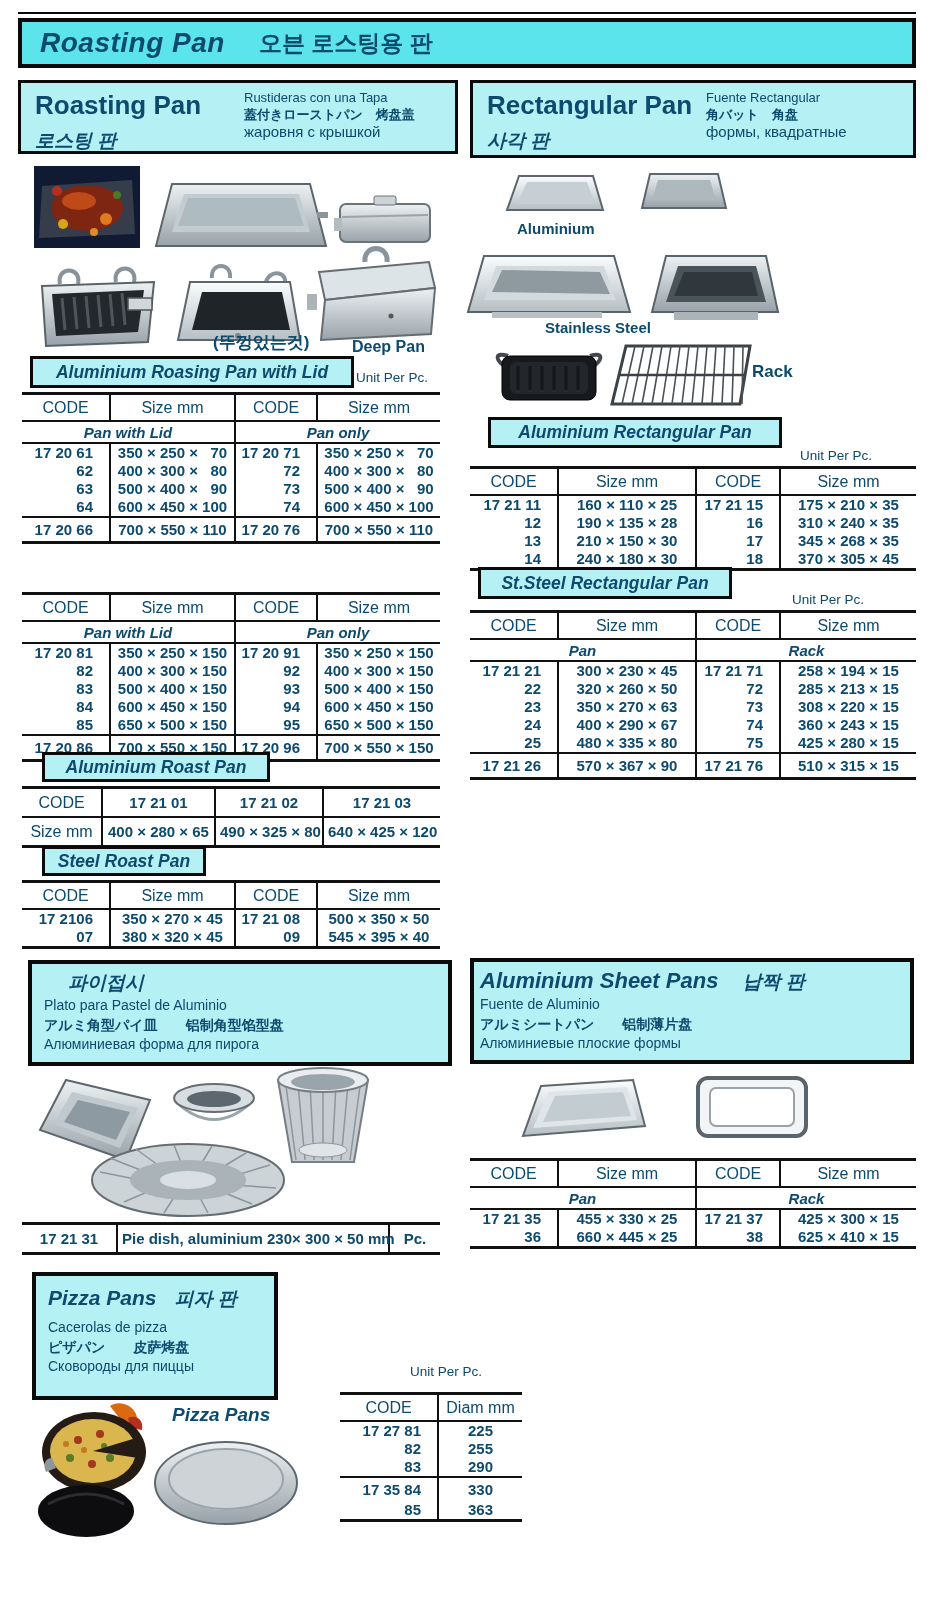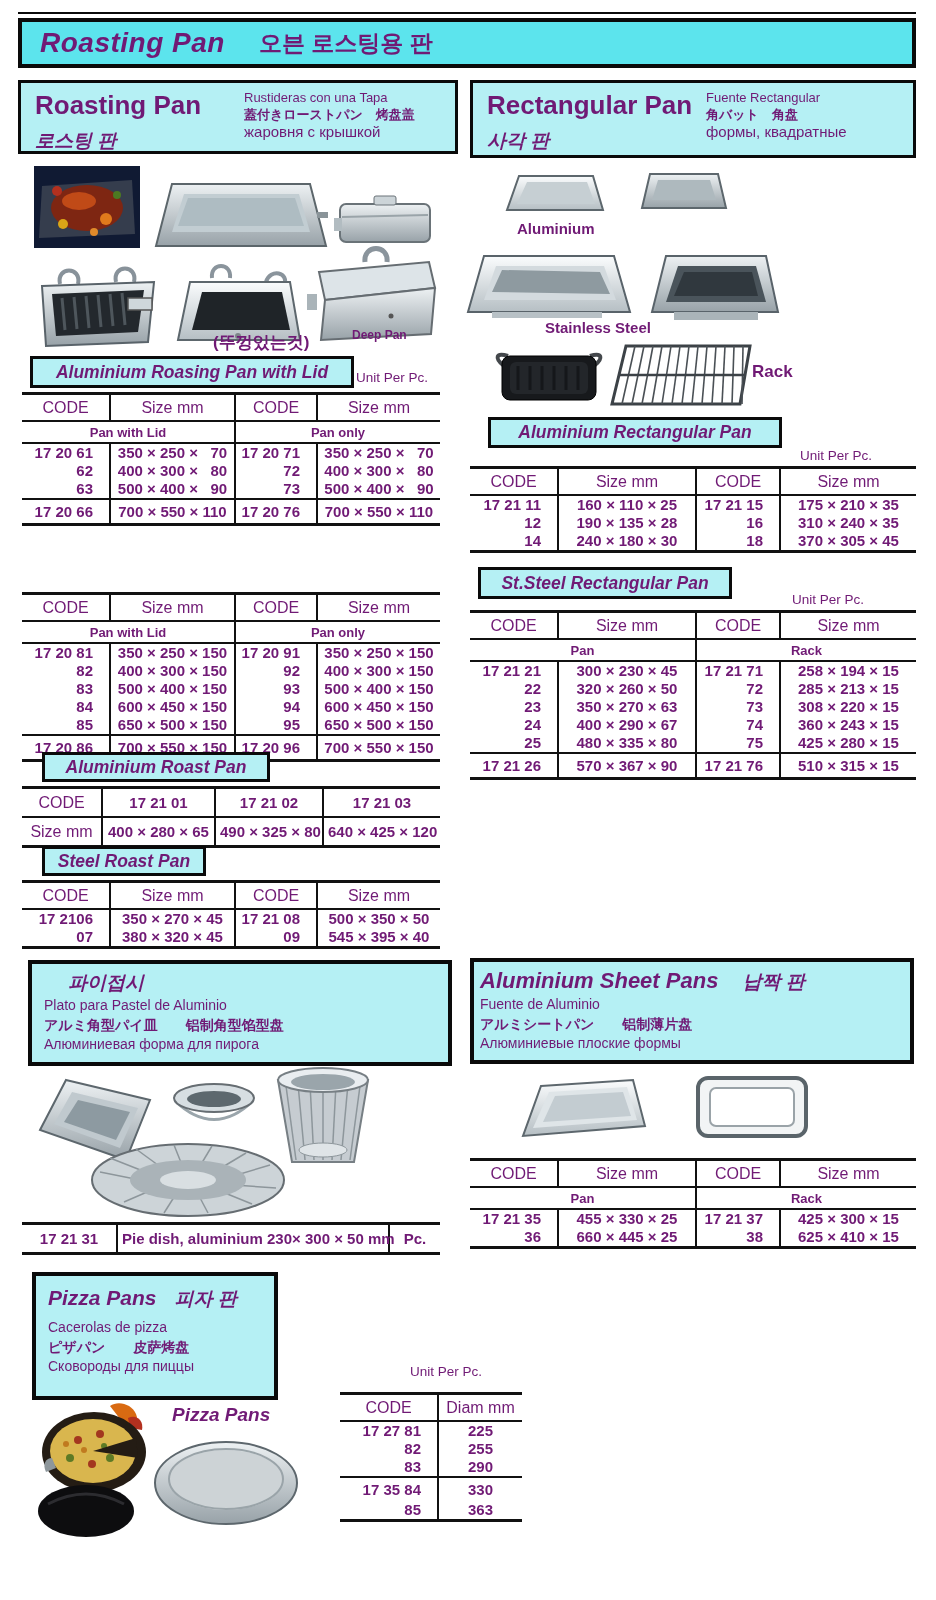--- a/index.html
+++ b/index.html
@@ -1,17 +1,17 @@
 <!DOCTYPE html>
 <html><head>
 <meta charset="utf-8">
 <style>
   html,body{margin:0;padding:0;background:#e8e8e8;}
   #canvas{position:relative;width:936px;height:1600px;background:#ffffff;overflow:hidden;
-          font-family:"Liberation Sans", sans-serif;color:#701a75;}
+          font-family:"Liberation Sans", sans-serif;color:#0c4a6e;}
   .abs{position:absolute;}
   .rule{background:#0a0a0a;}
 
   
   .band{background:#5ce4ed;border:4px solid #0a0a0a;display:flex;align-items:center;}
   .band .t1{font-size:28px;font-weight:bold;font-style:italic;margin-left:18px;letter-spacing:.5px;}
   .band .t2{font-size:23px;font-weight:bold;margin-left:34px;}
   .hbox{background:#b5f0f4;border:3px solid #0a0a0a;display:flex;}
   .hbox .big{font-size:26px;font-weight:bold;line-height:28px;}
   .hbox .ko{font-size:19px;font-weight:bold;font-style:italic;margin-top:9px;}
@@ -32,21 +32,21 @@
   .infobox .ln{font-size:14px;line-height:19px;}
   .infobox .lnb{font-size:14px;line-height:20px;font-weight:bold;}
 
   .cap{font-weight:bold;white-space:nowrap;}
   .capi{font-weight:bold;font-style:italic;white-space:nowrap;}
 
   
   table.cat{border-collapse:collapse;table-layout:fixed;border-top:3px solid #111;border-bottom:3px solid #111;}
   .cat th{font-weight:normal;font-size:16px;height:25px;padding:0 4px;}
   .cat tr.hrow th{border-bottom:2px solid #111;}
-  .cat tr.subrow th{font-weight:bold;font-size:13px;height:20px;border-bottom:2px solid #111;}
+  .cat tr.subrow th{font-weight:bold;font-size:15px;height:20px;border-bottom:2px solid #111;font-style:italic;}
   .cat td{font-weight:bold;font-size:15px;height:18px;line-height:18px;padding:0 4px;}
   .cat .vl{border-left:2px solid #111;}
   .cat .cr{text-align:right;padding-right:16px;}
   .cat .cs{text-align:center;white-space:pre;}
   .cat .cc{text-align:center;white-space:pre;}
   .cat tr.gsep td{border-top:2px solid #111;height:23px;}
   .cat tr.tall td{height:27px;line-height:27px;}
 </style>
 </head>
 <body>
@@ -160,21 +160,21 @@
     <svg width="135" height="108" viewBox="0 0 135 108">
       <path d="M60 22 C58 4, 84 4, 82 22" stroke="#8a949c" stroke-width="5" fill="none"></path>
       <polygon points="14,32 124,22 130,48 20,60" fill="#dde4e8" stroke="#666d72" stroke-width="2"></polygon>
       <polygon points="20,60 130,48 126,94 16,100" fill="url(#gsteel)" stroke="#666d72" stroke-width="2"></polygon>
       <rect x="2" y="54" width="10" height="16" fill="#aab4b9"></rect>
       <circle cx="86" cy="76" r="2.5" fill="#555"></circle>
     </svg>
   </div>
 
   <div class="abs cap" style="left:213px;top:331px;font-size:17px;">(뚜껑있는것)</div>
-  <div class="abs cap" style="left:352px;top:328px;font-size:12px;">Deep Pan</div>
+  <div class="abs cap" style="left:352px;top:338px;font-size:16px;">Deep Pan</div>
 
   <div class="abs secbox" style="left:30px;top:356px;width:318px;height:26px;">Aluminium Roasing Pan with Lid</div>
   <div class="abs unit" style="left:356px;top:370px;">Unit Per Pc.</div>
 
   <table class="abs cat" style="left:22px;top:392px;width:418px;">
     <colgroup>
         <col style="width:88px">
         <col style="width:125px">
         <col style="width:82px">
         <col style="width:123px">
@@ -202,20 +202,26 @@
           <td class="cr">62</td>
           <td class="cs vl">400 × 300 ×   80</td>
           <td class="cr vl">72</td>
           <td class="cs vl">400 × 300 ×   80</td>
         </tr>
         <tr>
           <td class="cr">63</td>
           <td class="cs vl">500 × 400 ×   90</td>
           <td class="cr vl">73</td>
           <td class="cs vl">500 × 400 ×   90</td>
+        </tr>
+        <tr>
+          <td class="cr">64</td>
+          <td class="cs vl">600 × 450 × 100</td>
+          <td class="cr vl">74</td>
+          <td class="cs vl">600 × 450 × 100</td>
         </tr>
         <tr class="gsep">
           <td class="cr">17 20 66</td>
           <td class="cs vl">700 × 550 × 110</td>
           <td class="cr vl">17 20 76</td>
           <td class="cs vl">700 × 550 × 110</td>
         </tr>
       </tbody>
   </table>
 
@@ -593,20 +599,26 @@
           <td class="cr vl">17 21 15</td>
           <td class="cs vl">175 × 210 × 35</td>
         </tr>
         <tr>
           <td class="cr">12</td>
           <td class="cs vl">190 × 135 × 28</td>
           <td class="cr vl">16</td>
           <td class="cs vl">310 × 240 × 35</td>
         </tr>
         <tr>
+          <td class="cr">13</td>
+          <td class="cs vl">210 × 150 × 30</td>
+          <td class="cr vl">17</td>
+          <td class="cs vl">345 × 268 × 35</td>
+        </tr>
+        <tr>
           <td class="cr">14</td>
           <td class="cs vl">240 × 180 × 30</td>
           <td class="cr vl">18</td>
           <td class="cs vl">370 × 305 × 45</td>
         </tr>
       </tbody>
   </table>
 
   <div class="abs secbox" style="left:478px;top:567px;width:248px;height:26px;">St.Steel Rectangular Pan</div>
   <div class="abs unit" style="left:792px;top:592px;">Unit Per Pc.</div>

